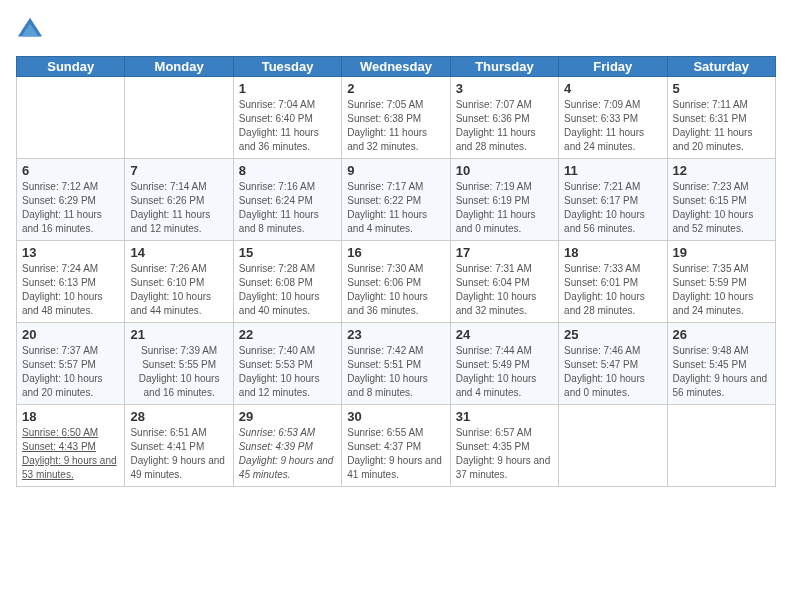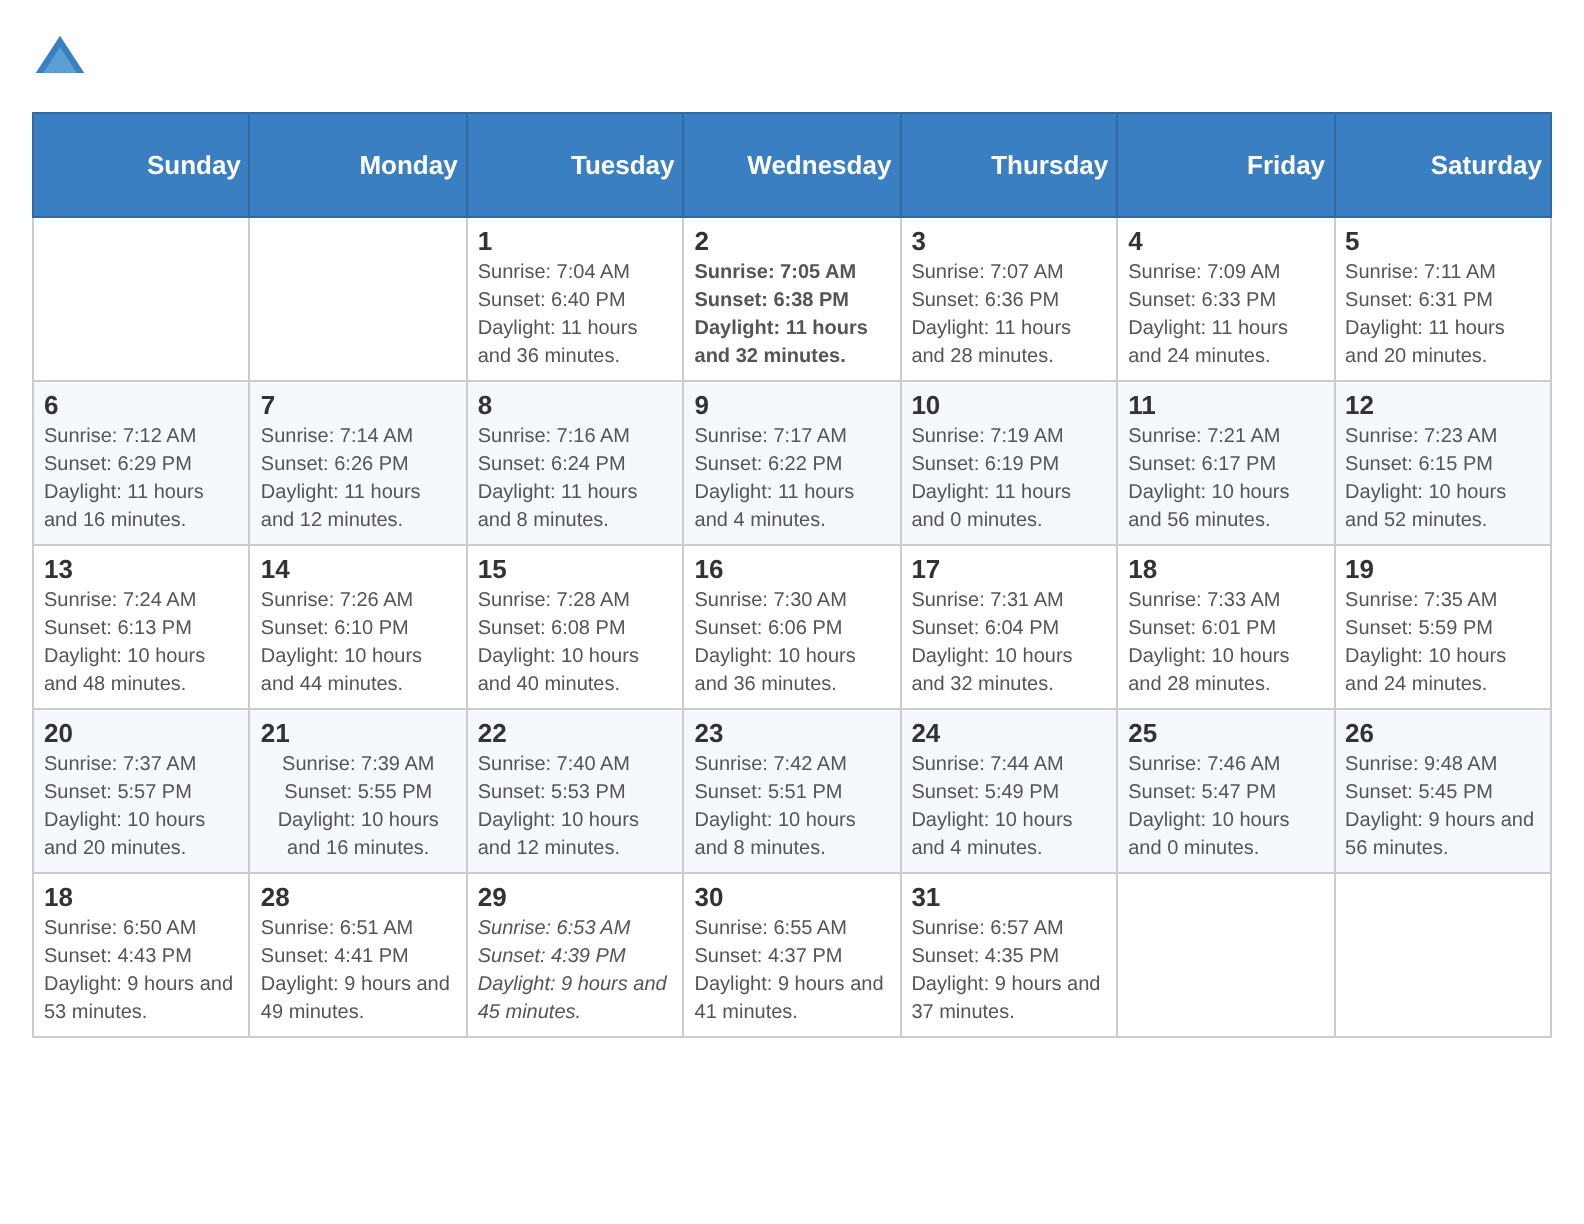--- a/index.html
+++ b/index.html
@@ -53,22 +53,22 @@
       color: #555;
     }
     .calendar {
       width: 100%;
       border-collapse: collapse;
       font-size: 11px;
     }
     .calendar th {
       background: #3a7fc1;
       color: #fff;
-      padding: 18px 4px;
-      text-align: right;
+      padding: 2px 4px;
+      text-align: center;
       font-size: 13px;
       font-weight: bold;
       border: 1px solid #2e6aa3;
     }
     .calendar td {
       border: 1px solid #ccc;
       vertical-align: top;
       padding: 4px 5px;
       width: 107px;
       min-height: 80px;
@@ -135,21 +135,21 @@
         <td class="empty-cell"></td>
         <td class="empty-cell"></td>
         <td>
           <div class="day-number">1</div>
           <div class="day-info" style="white-space: pre-line;">Sunrise: 7:04 AM
 Sunset: 6:40 PM
 Daylight: 11 hours and 36 minutes.</div>
         </td>
         <td>
           <div class="day-number">2</div>
-          <div class="day-info" style="white-space: pre-line; font-weight: bold;">Sunrise: 7:05 AM
+          <div class="day-info" style="white-space: pre-line;">Sunrise: 7:05 AM
 Sunset: 6:38 PM
 Daylight: 11 hours and 32 minutes.</div>
         </td>
         <td>
           <div class="day-number">3</div>
           <div class="day-info" style="white-space: pre-line;">Sunrise: 7:07 AM
 Sunset: 6:36 PM
 Daylight: 11 hours and 28 minutes.</div>
         </td>
         <td>
@@ -293,21 +293,21 @@
         <td>
           <div class="day-number">26</div>
           <div class="day-info" style="white-space: pre-line;">Sunrise: 9:48 AM
 Sunset: 5:45 PM
 Daylight: 9 hours and 56 minutes.</div>
         </td>
       </tr>
       <tr>
         <td>
           <div class="day-number">18</div>
-          <div class="day-info" style="white-space: pre-line;">Sunrise: 6:50 AM
+          <div class="day-info" style="white-space: pre-line; text-decoration: underline;">Sunrise: 6:50 AM
 Sunset: 4:43 PM
 Daylight: 9 hours and 53 minutes.</div>
         </td>
         <td>
           <div class="day-number">28</div>
           <div class="day-info" style="white-space: pre-line;">Sunrise: 6:51 AM
 Sunset: 4:41 PM
 Daylight: 9 hours and 49 minutes.</div>
         </td>
         <td>

